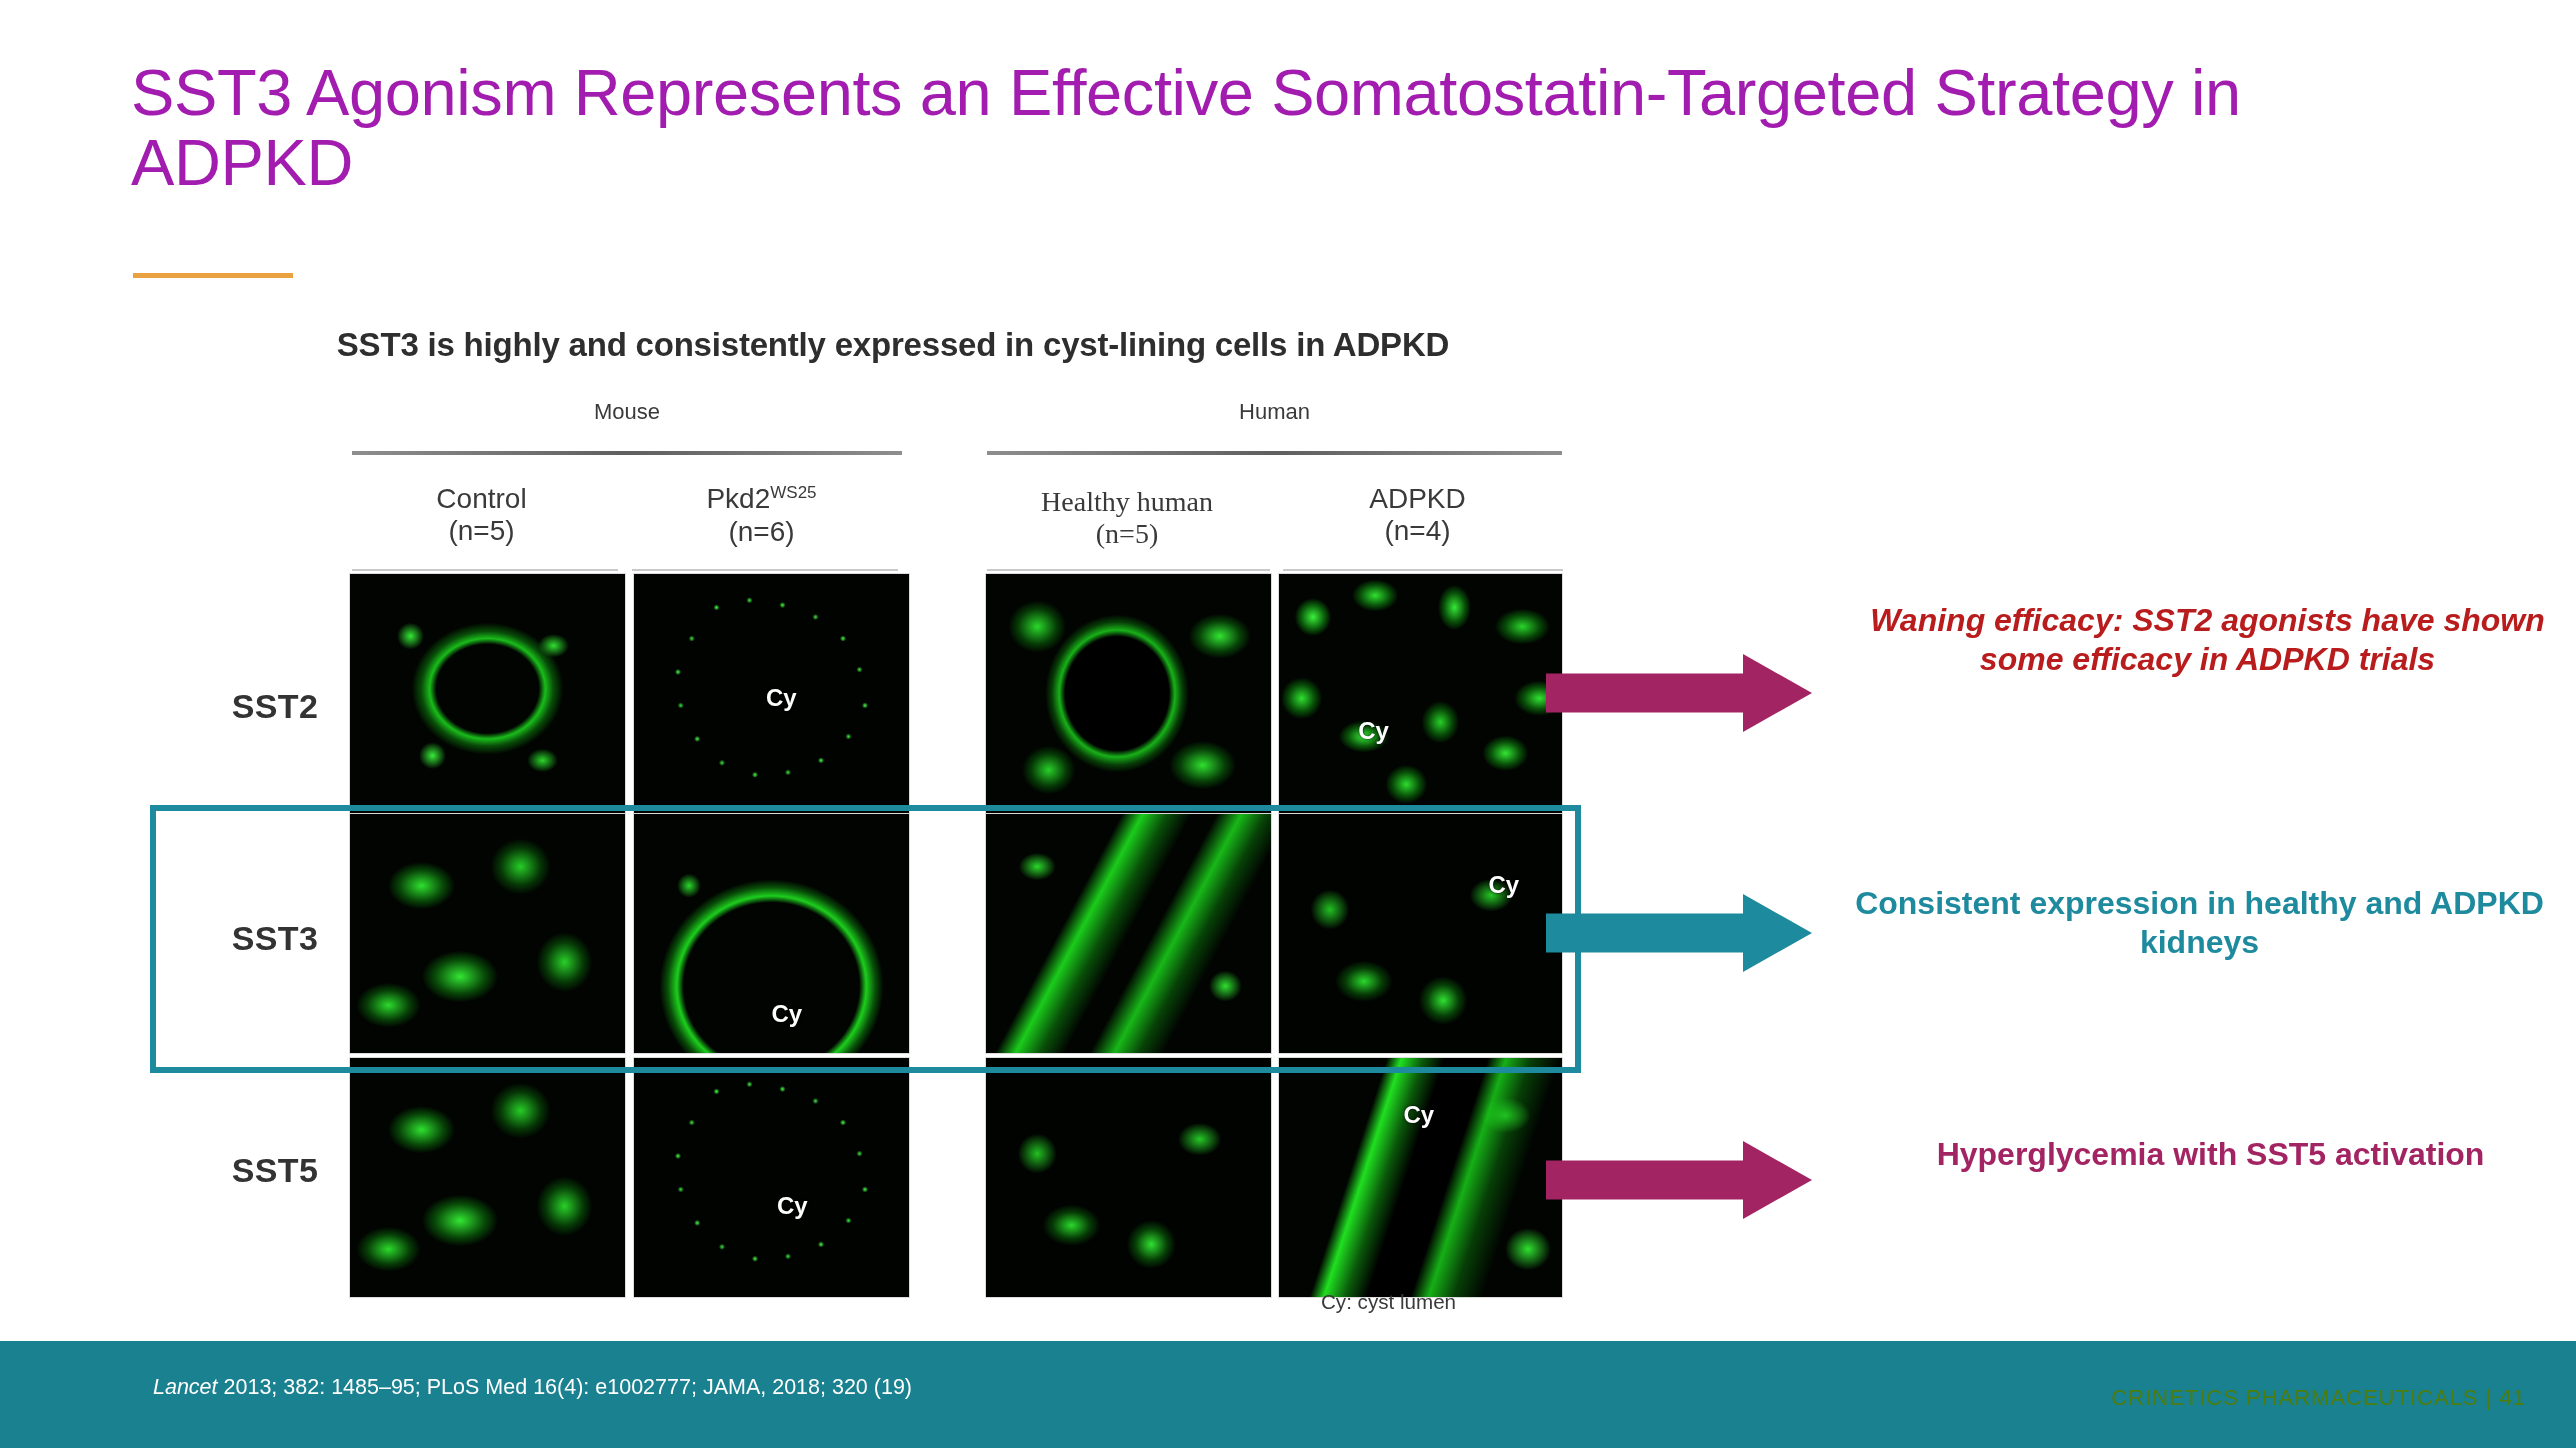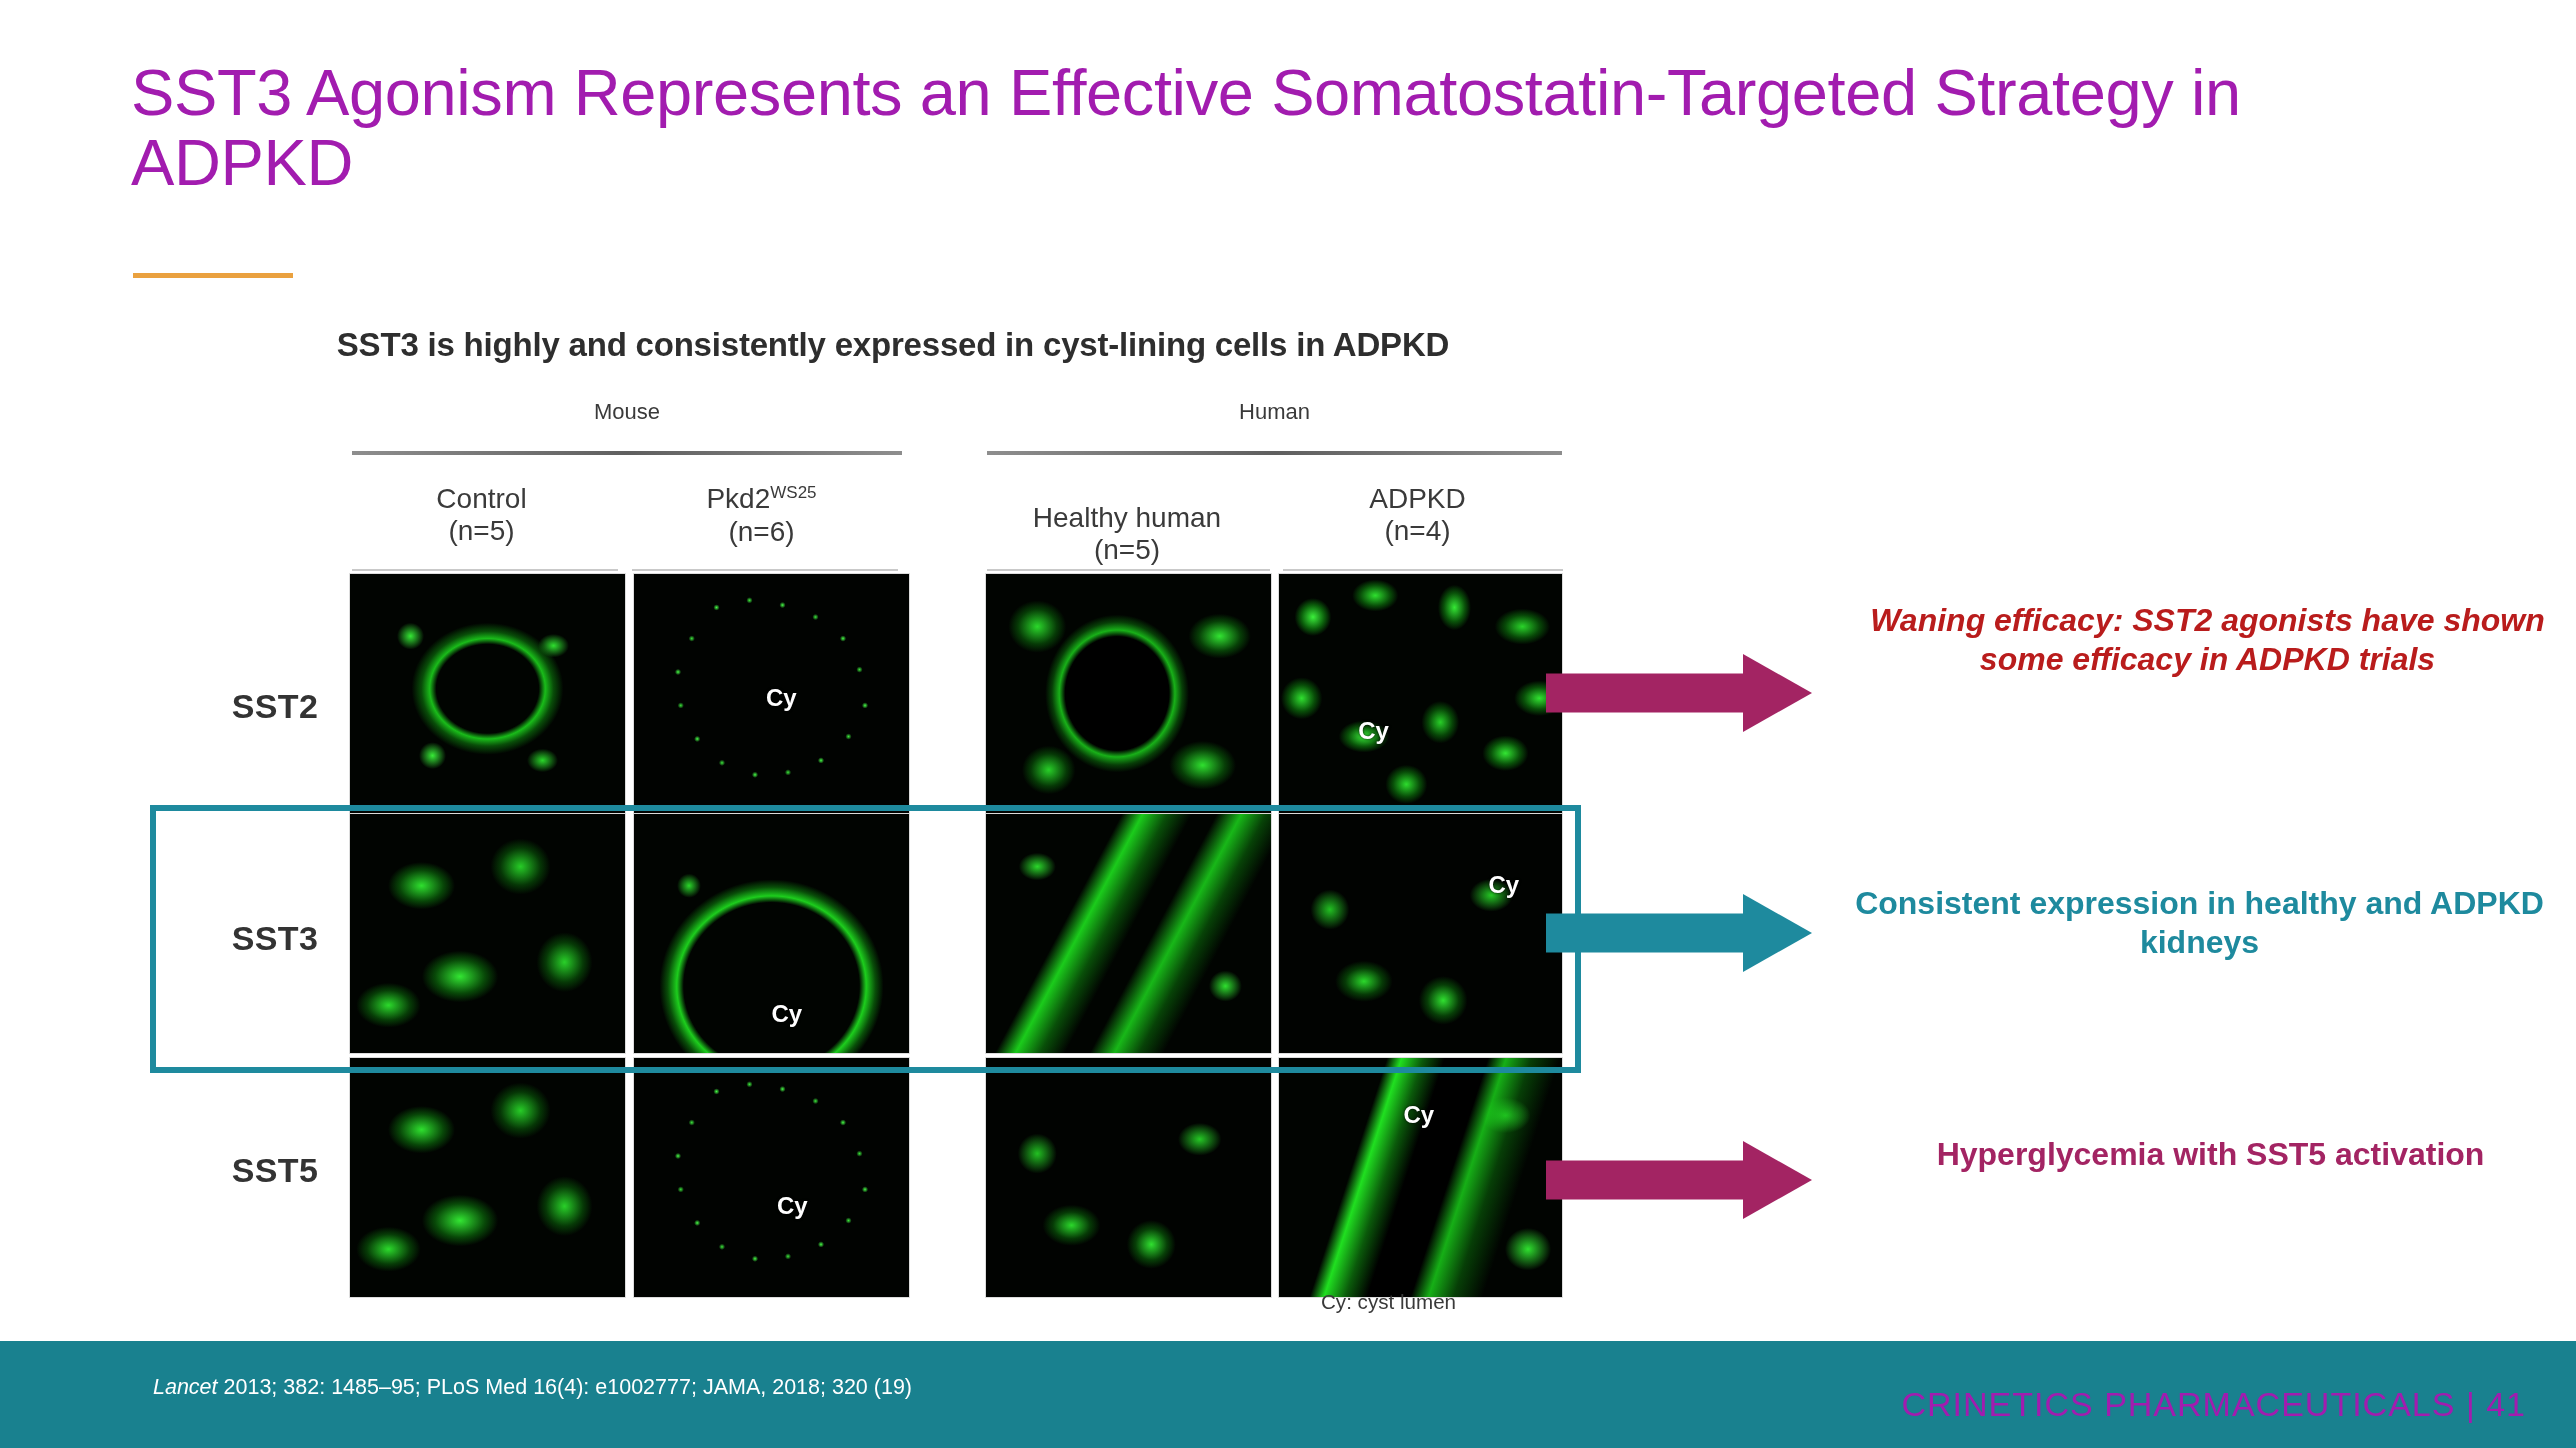--- a/index.html
+++ b/index.html
@@ -181,21 +181,21 @@
     position:absolute;left:0;top:1341px;width:2576px;height:107px;
     background:#19818f;
   }
   #refs{
     position:absolute;left:153px;top:1372px;
     color:#ffffff;font-size:21.5px;line-height:1.42;
   }
   #refs .ital{font-style:italic;}
   #brand{
     position:absolute;right:50px;top:1385px;
-    color:#a21caf;font-size:34px;letter-spacing:1px;
+    color:#4d7c0f;font-size:22px;letter-spacing:1px;
   }
 </style>
 </head>
 <body>
 
 <div id="title">SST3 Agonism Represents an Effective Somatostatin-Targeted Strategy in ADPKD</div>
 <div id="title-rule"></div>
 
 <div id="subtitle">
   <span id="subtitle-inner">SST3 is highly and consistently expressed in cyst-lining cells in ADPKD</span>
@@ -214,21 +214,21 @@
     <span>(n=5)</span>
   </div>
   <div class="col-rule" style="left:352px;top:569px;width:266px;"></div>
 
   <div class="col-label" style="left:625px;top:483px;width:273px;">
     <span>Pkd2</span><sup>WS25</sup><br>
     <span>(n=6)</span>
   </div>
   <div class="col-rule" style="left:632px;top:569px;width:266px;"></div>
 
-  <div class="col-label" style="left:981px;top:502px;width:292px;">
+  <div class="col-label" style="left:981px;top:486px;width:292px;font-family:Liberation Serif, serif;">
     <span>Healthy human</span><br>
     <span>(n=5)</span>
   </div>
   <div class="col-rule" style="left:987px;top:569px;width:283px;"></div>
 
   <div class="col-label" style="left:1276px;top:483px;width:283px;">
     <span>ADPKD</span><br>
     <span>(n=4)</span>
   </div>
   <div class="col-rule" style="left:1283px;top:569px;width:280px;"></div>

